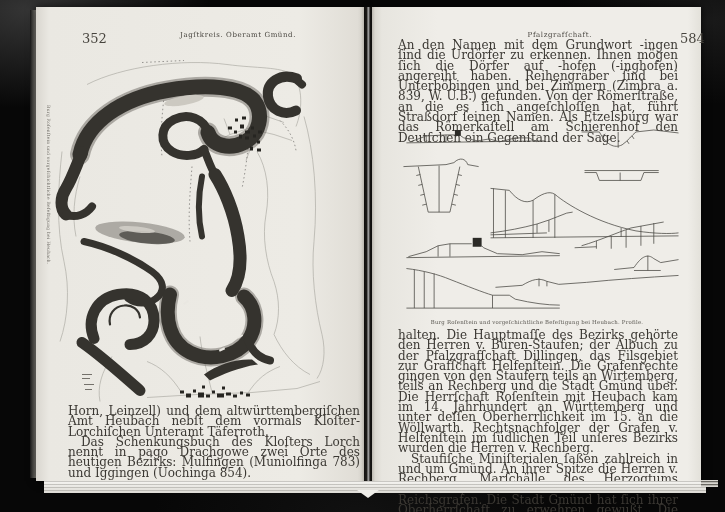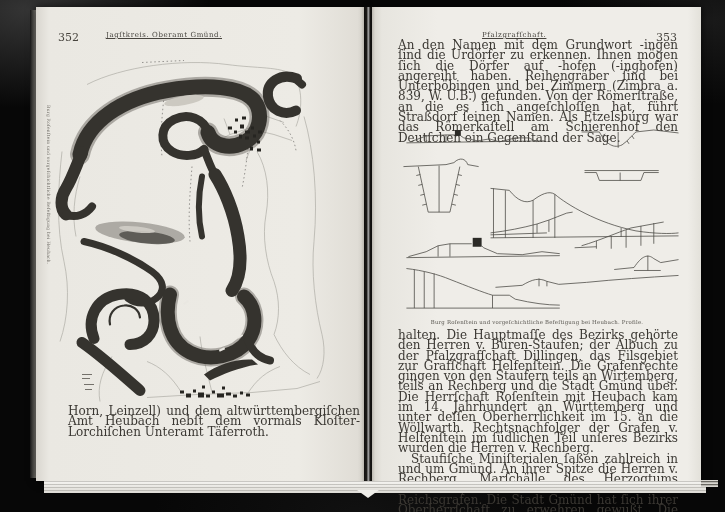--- a/index.html
+++ b/index.html
@@ -30,22 +30,22 @@
     background:linear-gradient(#f5f4f1,#dddbd5); }
   .stack::after { content:""; position:absolute; inset:0;
     background:repeating-linear-gradient(to bottom, rgba(120,118,112,.35) 0 1px, transparent 1px 3px); }
   .stack-v { position:absolute; left:357px; top:490px; width:0; height:0;
     border-left:11px solid transparent; border-right:11px solid transparent;
     border-top:8px solid #efeeea; }
   .fore-edge { position:absolute; left:701px; top:480px; width:17px; height:7px;
     background:repeating-linear-gradient(to bottom,#d8d6d0 0 1px,#6a6862 1px 2px,#bab8b2 2px 3px); }
 
   .runhead { position:absolute; top:24px; font-size:7px; letter-spacing:.6px; color:#47443e; }
-  .pagenum { position:absolute; top:24px; font-size:11px; color:#47443e; }
-  .center { text-align:left;text-decoration:underline; }
+  .pagenum { position:absolute; top:24px; font-size:13px; color:#47443e;margin-left:24px; }
+  .center { text-align:right; }
 
   .bodytext { position:absolute; font-size:12px; line-height:10.3px; text-align:justify;
     color:#3b3833; }
   .bodytext p { margin:0; }
   .indent { text-indent:13px; }
 
   .map-wrap { position:absolute; left:16px; top:46px; width:312px; height:352px; }
   .map-side-caption { position:absolute; left:15px; top:98px; width:160px;
     transform:rotate(90deg); transform-origin:0 0;
     font-size:4.4px; color:#6d6a63; letter-spacing:.25px; white-space:nowrap; }
@@ -163,26 +163,27 @@
 
         <g fill="none" stroke="#55524c" stroke-width="0.8">
           <path d="M 30,318 L 40,318 M 30,322 L 38,322 M 32,328 L 42,328 M 33,333 L 40,333"></path>
         </g>
       </svg>
     </div>
     <div class="map-side-caption">Burg Roſenſtein und vorgeſchichtliche Befeſtigung bei Heubach.</div>
 
     <div class="bodytext" style="left:20px; top:399px; width:292px;margin-left:12px;">
       <p>Horn, Leinzell) und dem altwürttembergiſchen Amt Heubach nebſt dem vormals Kloſter-Lorchiſchen Unteramt Täferroth.</p>
+      <p class="indent">Das Schenkungsbuch des Kloſters Lorch nennt in pago Drachgowe zwei Orte des heutigen Bezirks: Mulfingen (Muniolfinga 783) und Iggingen (Uochinga 854).</p>
     </div>
   </div>
 
   <div class="page page-right">
     <div class="runhead center" style="left:110px; width:110px;">Pfalzgrafſchaft.</div>
-    <div class="pagenum" style="left:284px;">353</div>
+    <div class="pagenum" style="left:284px;">584</div>
 
     <div class="bodytext" style="left:26px; top:33px; width:280px;">
       <p>An den Namen mit dem Grundwort -ingen ſind die Urdörfer zu erkennen. Ihnen mögen ſich die Dörfer auf -hofen (-inghofen) angereiht haben. Reihengräber ſind bei Unterböbingen und bei Zimmern (Zimbra a. 839, W. U.B.) gefunden. Von der Römerſtraße, an die es ſich angeſchloſſen hat, führt Straßdorf ſeinen Namen. Als Etzelsburg war das Römerkaſtell am Schierenhof den Deutſchen ein Gegenſtand der Sage.</p>
     </div>
 
     <div class="fig-wrap">
       <svg width="283" height="188" viewBox="0 0 285 190">
         <g fill="none" stroke="#4e4c47" stroke-width="0.8" stroke-linejoin="round">
           <g>
             <path d="M 8,14 L 148,12"></path>

